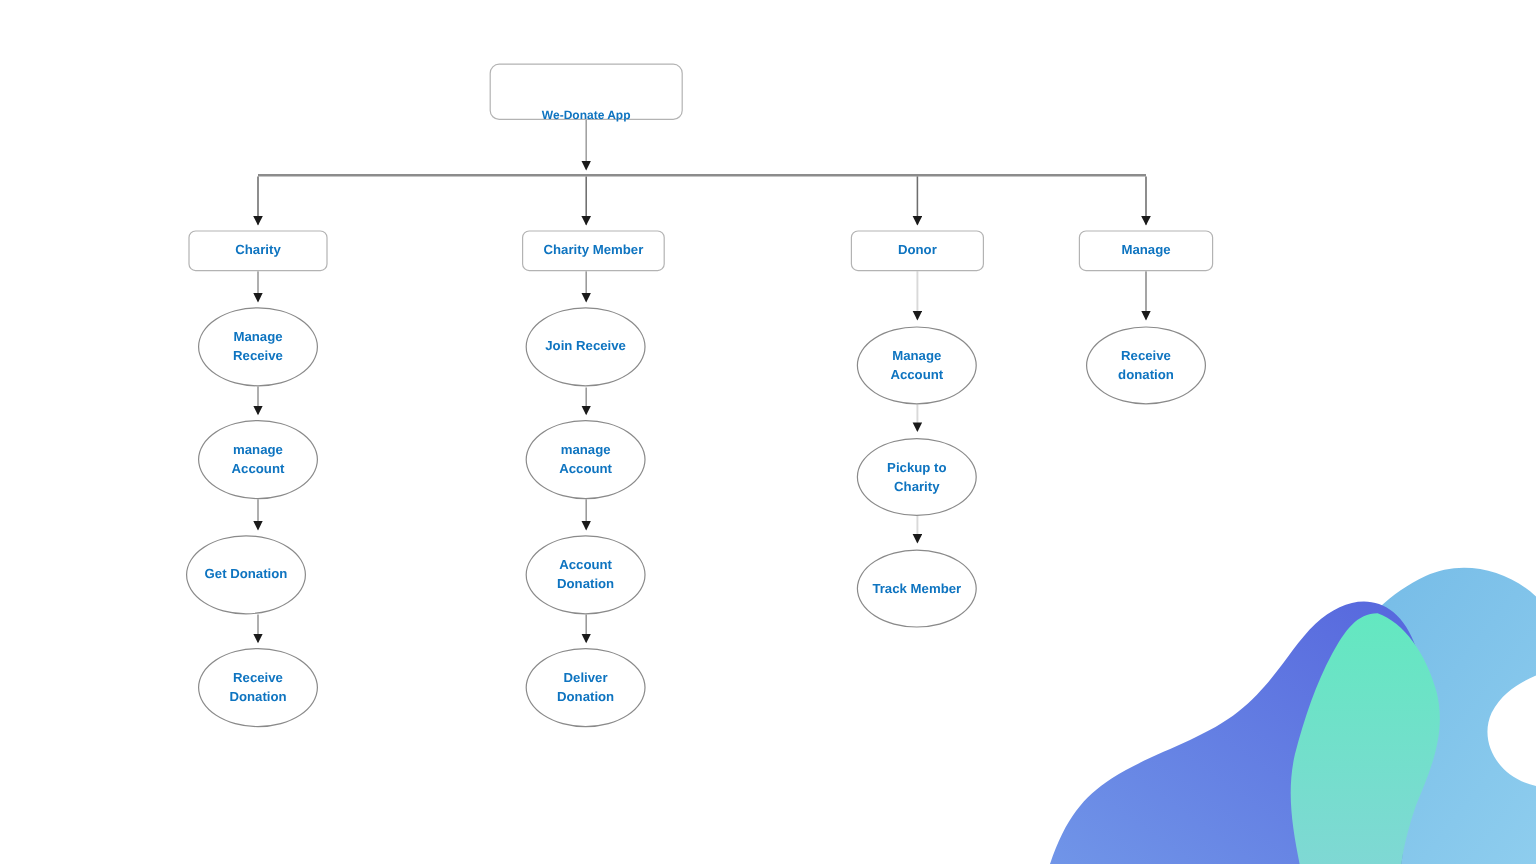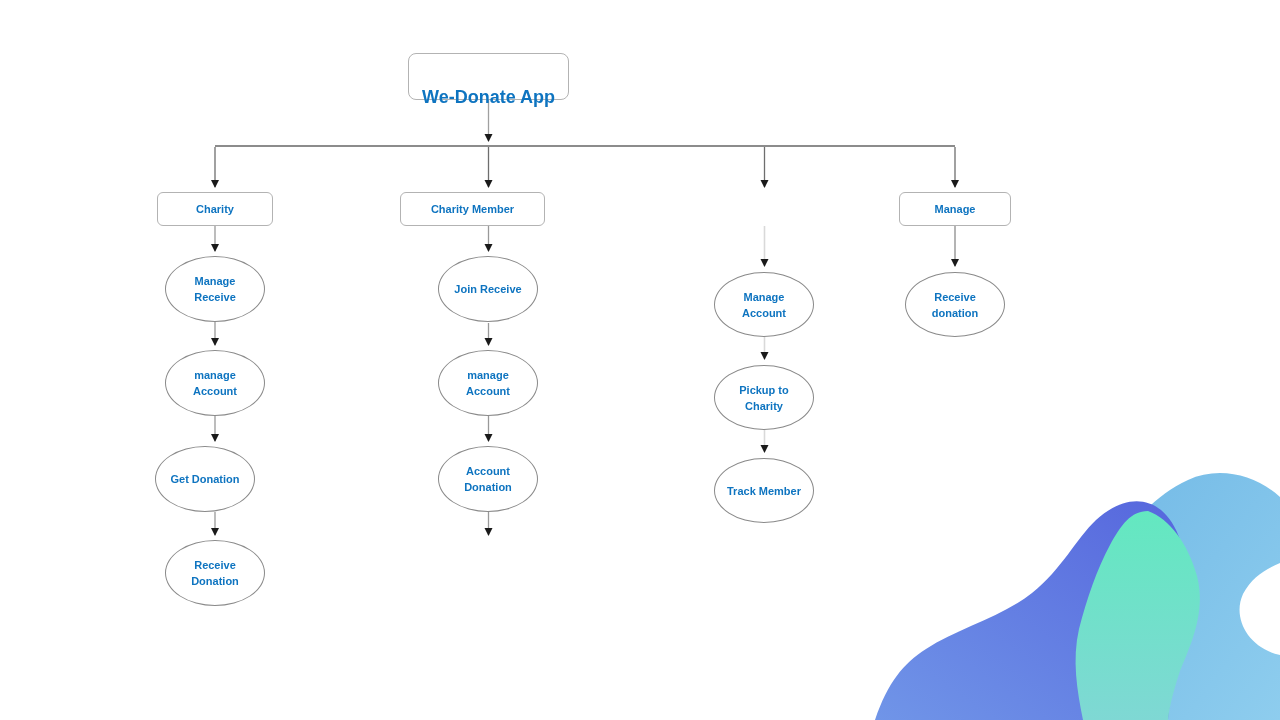--- a/index.html
+++ b/index.html
@@ -5,21 +5,21 @@
   html,body{margin:0;padding:0;background:#ffffff;width:1280px;height:720px;overflow:hidden;
             font-family:"Liberation Sans","DejaVu Sans",sans-serif;}
   .stage{position:relative;width:1280px;height:720px;background:#fff;}
   svg.layer{position:absolute;left:0;top:0;width:1280px;height:720px;pointer-events:none;}
   .node{position:absolute;display:flex;align-items:center;justify-content:center;
         background:#fff;box-sizing:border-box;z-index:3;}
   .node .lbl{display:block;text-align:center;color:var(--accent,#0e74c0);font-weight:700;
              font-size:11px;line-height:16px;width:86%;}
   .box{border:1px solid var(--node-border,#b3b3b3);border-radius:6px;}
   .box.root{border-radius:8px;}
-  .box.root .lbl{font-size:18px;margin-top:40px;}
+  .box.root .lbl{font-size:10px;margin-top:40px;}
   .ellipse{border:1px solid var(--ellipse-border,#8a8a8a);border-radius:50%;}
   .conn{fill:none;stroke:var(--connector,#8c8c8c);stroke-width:1.3;}
   .conn.hbar{stroke-width:2;}
   .conn.root-drop{stroke:#a0a0a0;}
   .conn.branch-drop{stroke:#6e6e6e;}
   .conn.light{stroke:var(--connector-light,#d9d9d9);stroke-width:1.6;}
   .conn.mid{stroke:#999999;}
 </style>
 </head>
 <body>
@@ -102,22 +102,25 @@
     <path class="conn" d="M955,226 V266" marker-end="url(#arrow)"></path>
   </svg>
 
   <div class="node box root" style="left:408px;top:53px;width:161px;height:47px">
     <span class="lbl">We-Donate App</span>
   </div>
 
   <div class="node box" style="left:157px;top:192px;width:116px;height:34px">
     <span class="lbl">Charity</span>
   </div>
-  <div class="node box" style="left:400px;top:192px;width:145px;height:34px">
+  <div class="node box" style="left:435px;top:192px;width:119px;height:34px">
     <span class="lbl">Charity Member</span>
+  </div>
+  <div class="node box" style="left:709px;top:192px;width:111px;height:34px">
+    <span class="lbl">Donor</span>
   </div>
   <div class="node box" style="left:899px;top:192px;width:112px;height:34px">
     <span class="lbl">Manage</span>
   </div>
 
   <div class="node ellipse" style="left:165px;top:256px;width:100px;height:66px">
     <span class="lbl">Manage Receive</span>
   </div>
   <div class="node ellipse" style="left:165px;top:350px;width:100px;height:66px">
     <span class="lbl">manage Account</span>
@@ -131,20 +134,23 @@
 
   <div class="node ellipse" style="left:438px;top:256px;width:100px;height:66px">
     <span class="lbl">Join Receive</span>
   </div>
   <div class="node ellipse" style="left:438px;top:350px;width:100px;height:66px">
     <span class="lbl">manage Account</span>
   </div>
   <div class="node ellipse" style="left:438px;top:446px;width:100px;height:66px">
     <span class="lbl">Account Donation</span>
   </div>
+  <div class="node ellipse" style="left:438px;top:540px;width:100px;height:66px">
+    <span class="lbl">Deliver Donation</span>
+  </div>
 
   <div class="node ellipse" style="left:714px;top:272px;width:100px;height:65px">
     <span class="lbl">Manage Account</span>
   </div>
   <div class="node ellipse" style="left:714px;top:365px;width:100px;height:65px">
     <span class="lbl">Pickup to Charity</span>
   </div>
   <div class="node ellipse" style="left:714px;top:458px;width:100px;height:65px">
     <span class="lbl">Track Member</span>
   </div>

